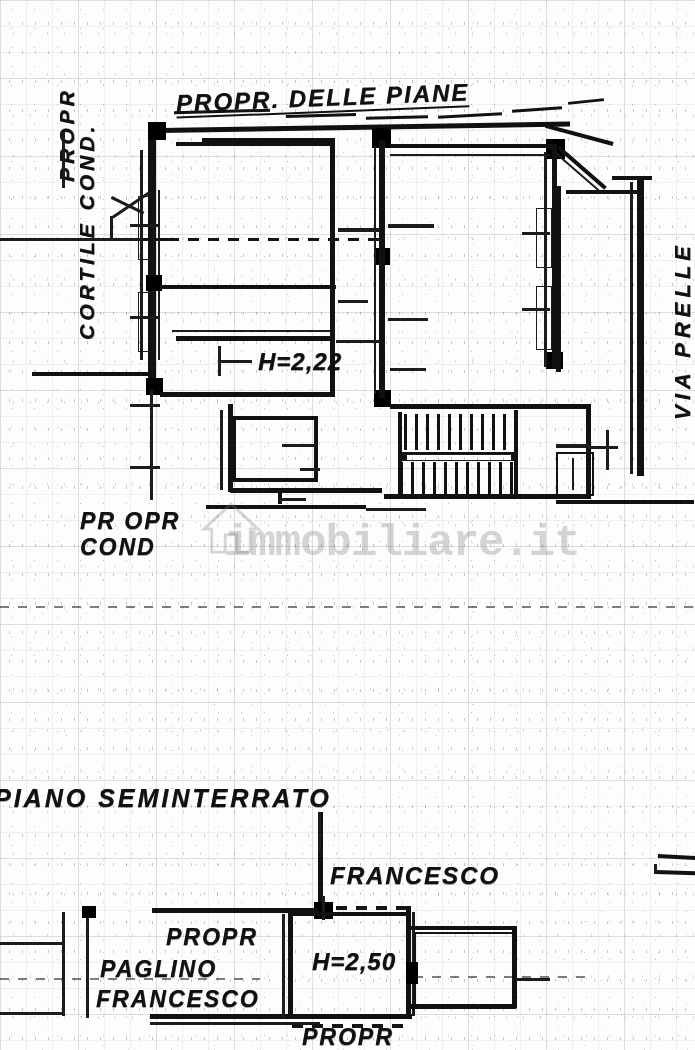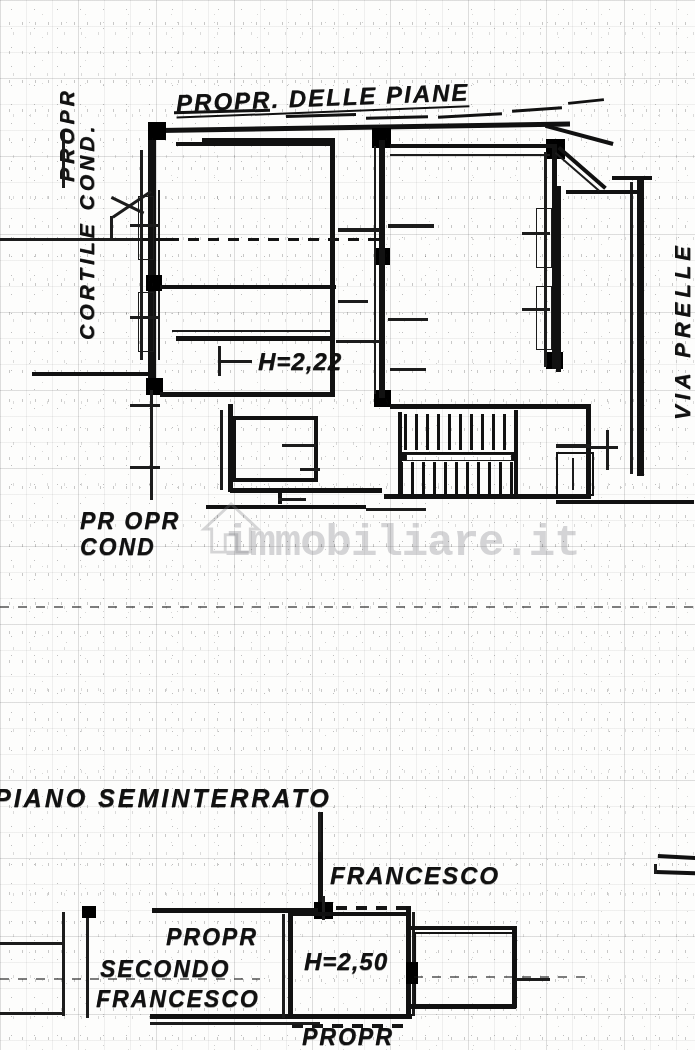--- a/index.html
+++ b/index.html
@@ -247,24 +247,24 @@
   <div class="wall" style="left:206px;top:505px;width:160px;height:4px;"></div>
   <div class="wall" style="left:556px;top:500px;width:138px;height:4px;"></div>
   <div class="thin" style="left:366px;top:508px;width:60px;height:3px;"></div>
 
   <div class="dashfaint" style="left:0px;top:606px;width:695px;height:2px;"></div>
 
   <div class="lbl" style="left:-6px;top:786px;font-size:25px;letter-spacing:3px;">PIANO  SEMINTERRATO</div>
 
   <div class="lbl" style="left:330px;top:864px;font-size:24px;letter-spacing:2px;">FRANCESCO</div>
 
-  <div class="lbl" style="left:304px;top:950px;font-size:24px;letter-spacing:1px;">H=2,50</div>
+  <div class="lbl" style="left:312px;top:950px;font-size:24px;letter-spacing:1px;">H=2,50</div>
 
   <div class="lbl" style="left:166px;top:926px;font-size:23px;letter-spacing:2px;">PROPR</div>
-  <div class="lbl" style="left:100px;top:958px;font-size:23px;letter-spacing:2px;">SECONDO</div>
+  <div class="lbl" style="left:100px;top:958px;font-size:23px;letter-spacing:2px;">PAGLINO</div>
   <div class="lbl" style="left:96px;top:988px;font-size:23px;letter-spacing:2px;">FRANCESCO</div>
   <div class="lbl" style="left:302px;top:1026px;font-size:23px;letter-spacing:2px;">PROPR</div>
 
   <div class="wall" style="left:318px;top:812px;width:5px;height:96px;"></div>
   <div class="node" style="left:314px;top:902px;width:19px;height:17px;"></div>
 
   <div class="dash" style="left:336px;top:906px;width:72px;height:4px;"></div>
   <div class="thin" style="left:322px;top:896px;width:3px;height:24px;"></div>
 
   <div class="wall" style="left:152px;top:908px;width:166px;height:5px;"></div>

